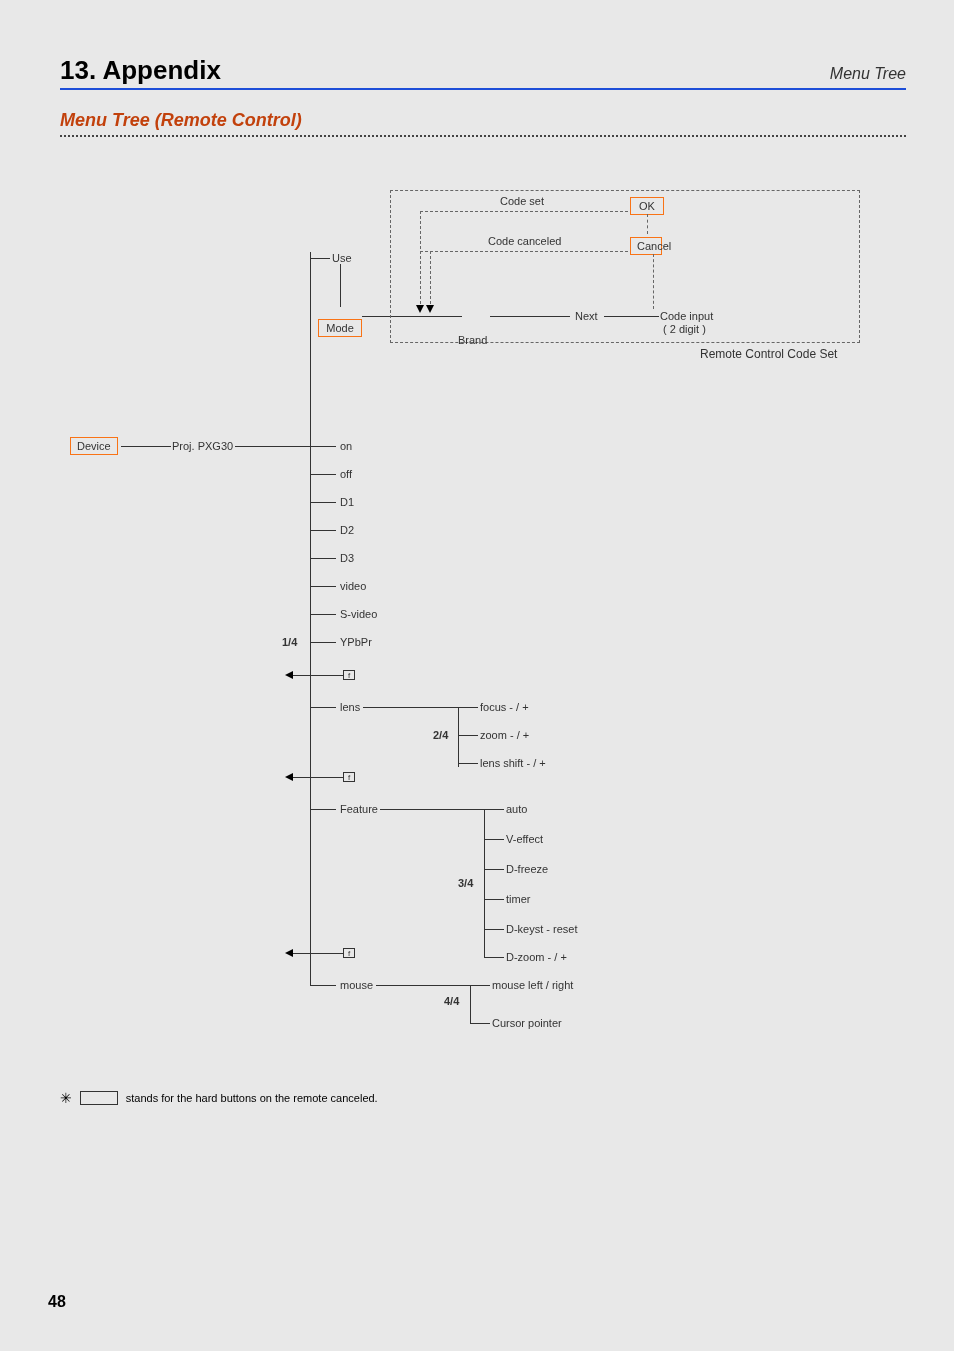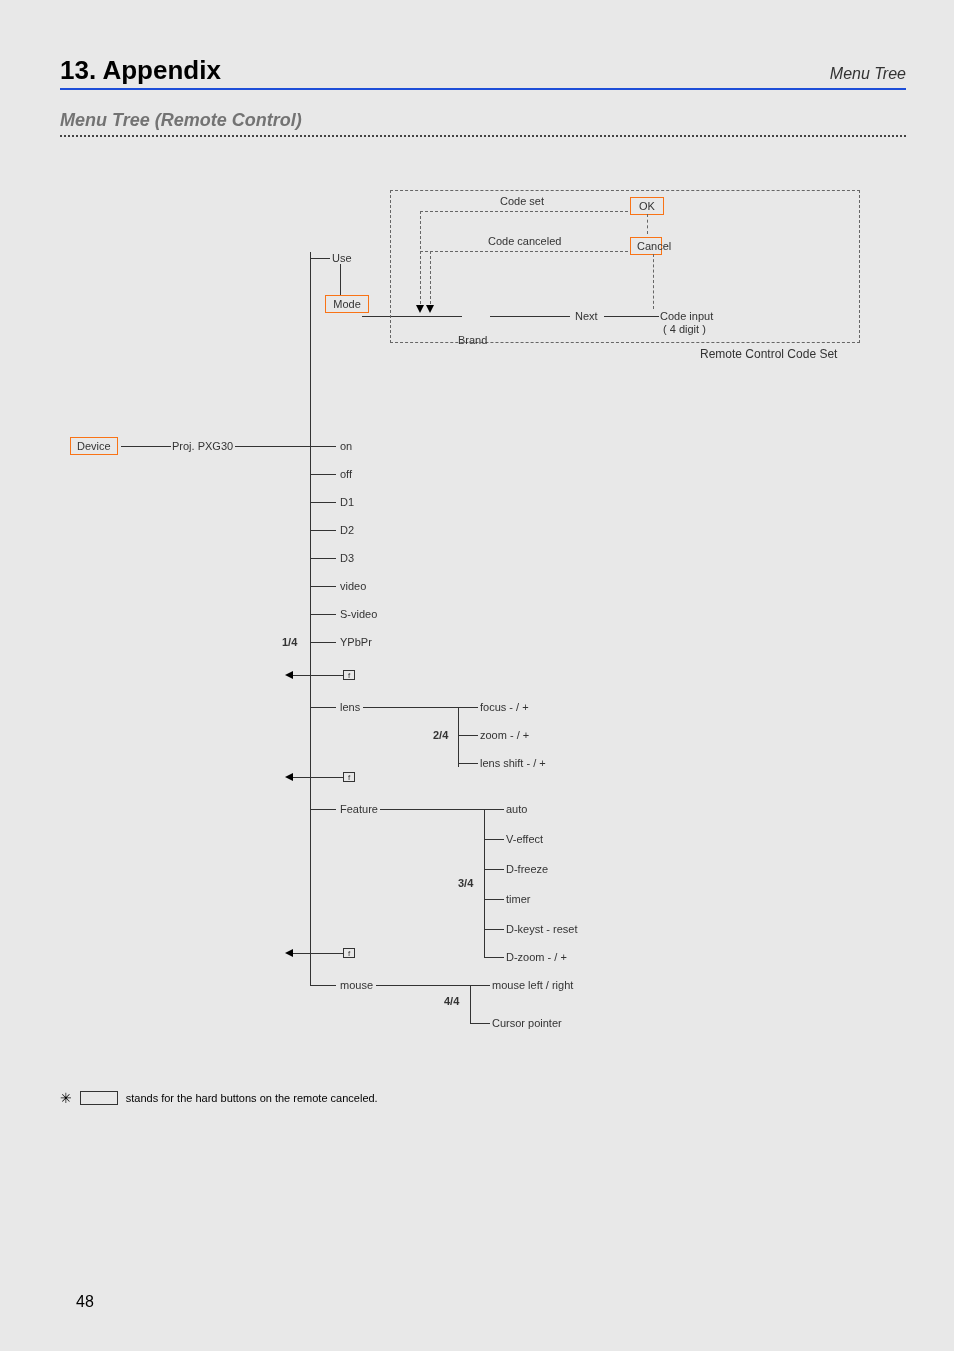--- a/index.html
+++ b/index.html
@@ -32,21 +32,21 @@
   .h-right {
     font-size: 16px;
     font-style: italic;
     color: #333;
   }
   .subtitle {
     margin-top: 20px;
     font-size: 18px;
     font-weight: bold;
     font-style: italic;
-    color: #737373;
+    color: #c2410c;
   }
   .subtitle-divider {
     margin-top: 4px;
     border-bottom: 2px dotted #444;
     height: 0;
     width: 100%;
   }
   .canvas {
     position: relative;
     width: 100%;
@@ -113,24 +113,24 @@
     font-size: 14px;
   }
   .footnote .box {
     width: 38px;
     height: 14px;
     border: 1px solid #333;
     display: inline-block;
   }
   .page-num {
     position: absolute;
-    left: 76px;
+    left: 48px;
     bottom: 40px;
     font-size: 16px;
-    font-weight: normal;
+    font-weight: bold;
   }
 </style>
 </head>
 <body>
 
 <div class="page">
 
   <div class="header">
     <div class="h-title">13. Appendix</div>
     <div class="h-right">Menu Tree</div>
@@ -146,21 +146,21 @@
     <div class="line hline" style="left:61px; top:279px; width:50px;"></div>
     <div class="label" style="left:112px; top:273px;">Proj. PXG30</div>
 
     <div class="line hline" style="left:175px; top:279px; width:75px;"></div>
     <div class="line vline" style="left:250px; top:85px; height:733px;"></div>
 
     <div class="line hline" style="left:250px; top:91px; width:20px;"></div>
     <div class="label" style="left:272px; top:85px;">Use</div>
     <div class="line vline" style="left:280px; top:97px; height:43px;"></div>
 
-    <div class="hard-btn" style="left:258px; top:128px; width:44px;margin-left:7px;">Mode</div>
+    <div class="hard-btn" style="left:258px; top:152px; width:44px;">Mode</div>
     <div class="line hline" style="left:302px; top:149px; width:100px;"></div>
 
     <div class="dotbox" style="left:330px; top:23px; width:470px; height:153px;"></div>
     <div class="label" style="left:640px; top:180px; font-size:12px;">Remote Control Code Set</div>
 
     <div class="label" style="left:440px; top:28px;">Code set</div>
     <div class="label" style="left:428px; top:68px;">Code canceled</div>
 
     <div class="hard-btn" style="left:570px; top:30px; width:34px;">OK</div>
 
@@ -176,21 +176,21 @@
     <div class="dotbox" style="left:370px; top:84px; width:0; height:58px; border-top:none; border-bottom:none; border-right:none;"></div>
 
     <div class="arrow-down" style="left:356px; top:138px;"></div>
     <div class="arrow-down" style="left:366px; top:138px;"></div>
 
     <div class="label" style="left:398px; top:143px;margin-top:24px;">Brand</div>
     <div class="line hline" style="left:430px; top:149px; width:80px;"></div>
     <div class="label" style="left:515px; top:143px;">Next</div>
     <div class="line hline" style="left:544px; top:149px; width:55px;"></div>
     <div class="label" style="left:600px; top:143px;">Code input</div>
-    <div class="label" style="left:603px; top:156px;">( 4 digit )</div>
+    <div class="label" style="left:603px; top:156px;">( 2 digit )</div>
 
     <div class="line hline" style="left:250px; top:279px; width:26px;"></div>
     <div class="label" style="left:280px; top:273px;">on</div>
     <div class="line hline" style="left:250px; top:307px; width:26px;"></div>
     <div class="label" style="left:280px; top:301px;">off</div>
     <div class="line hline" style="left:250px; top:335px; width:26px;"></div>
     <div class="label" style="left:280px; top:329px;">D1</div>
     <div class="line hline" style="left:250px; top:363px; width:26px;"></div>
     <div class="label" style="left:280px; top:357px;">D2</div>
     <div class="line hline" style="left:250px; top:391px; width:26px;"></div>

